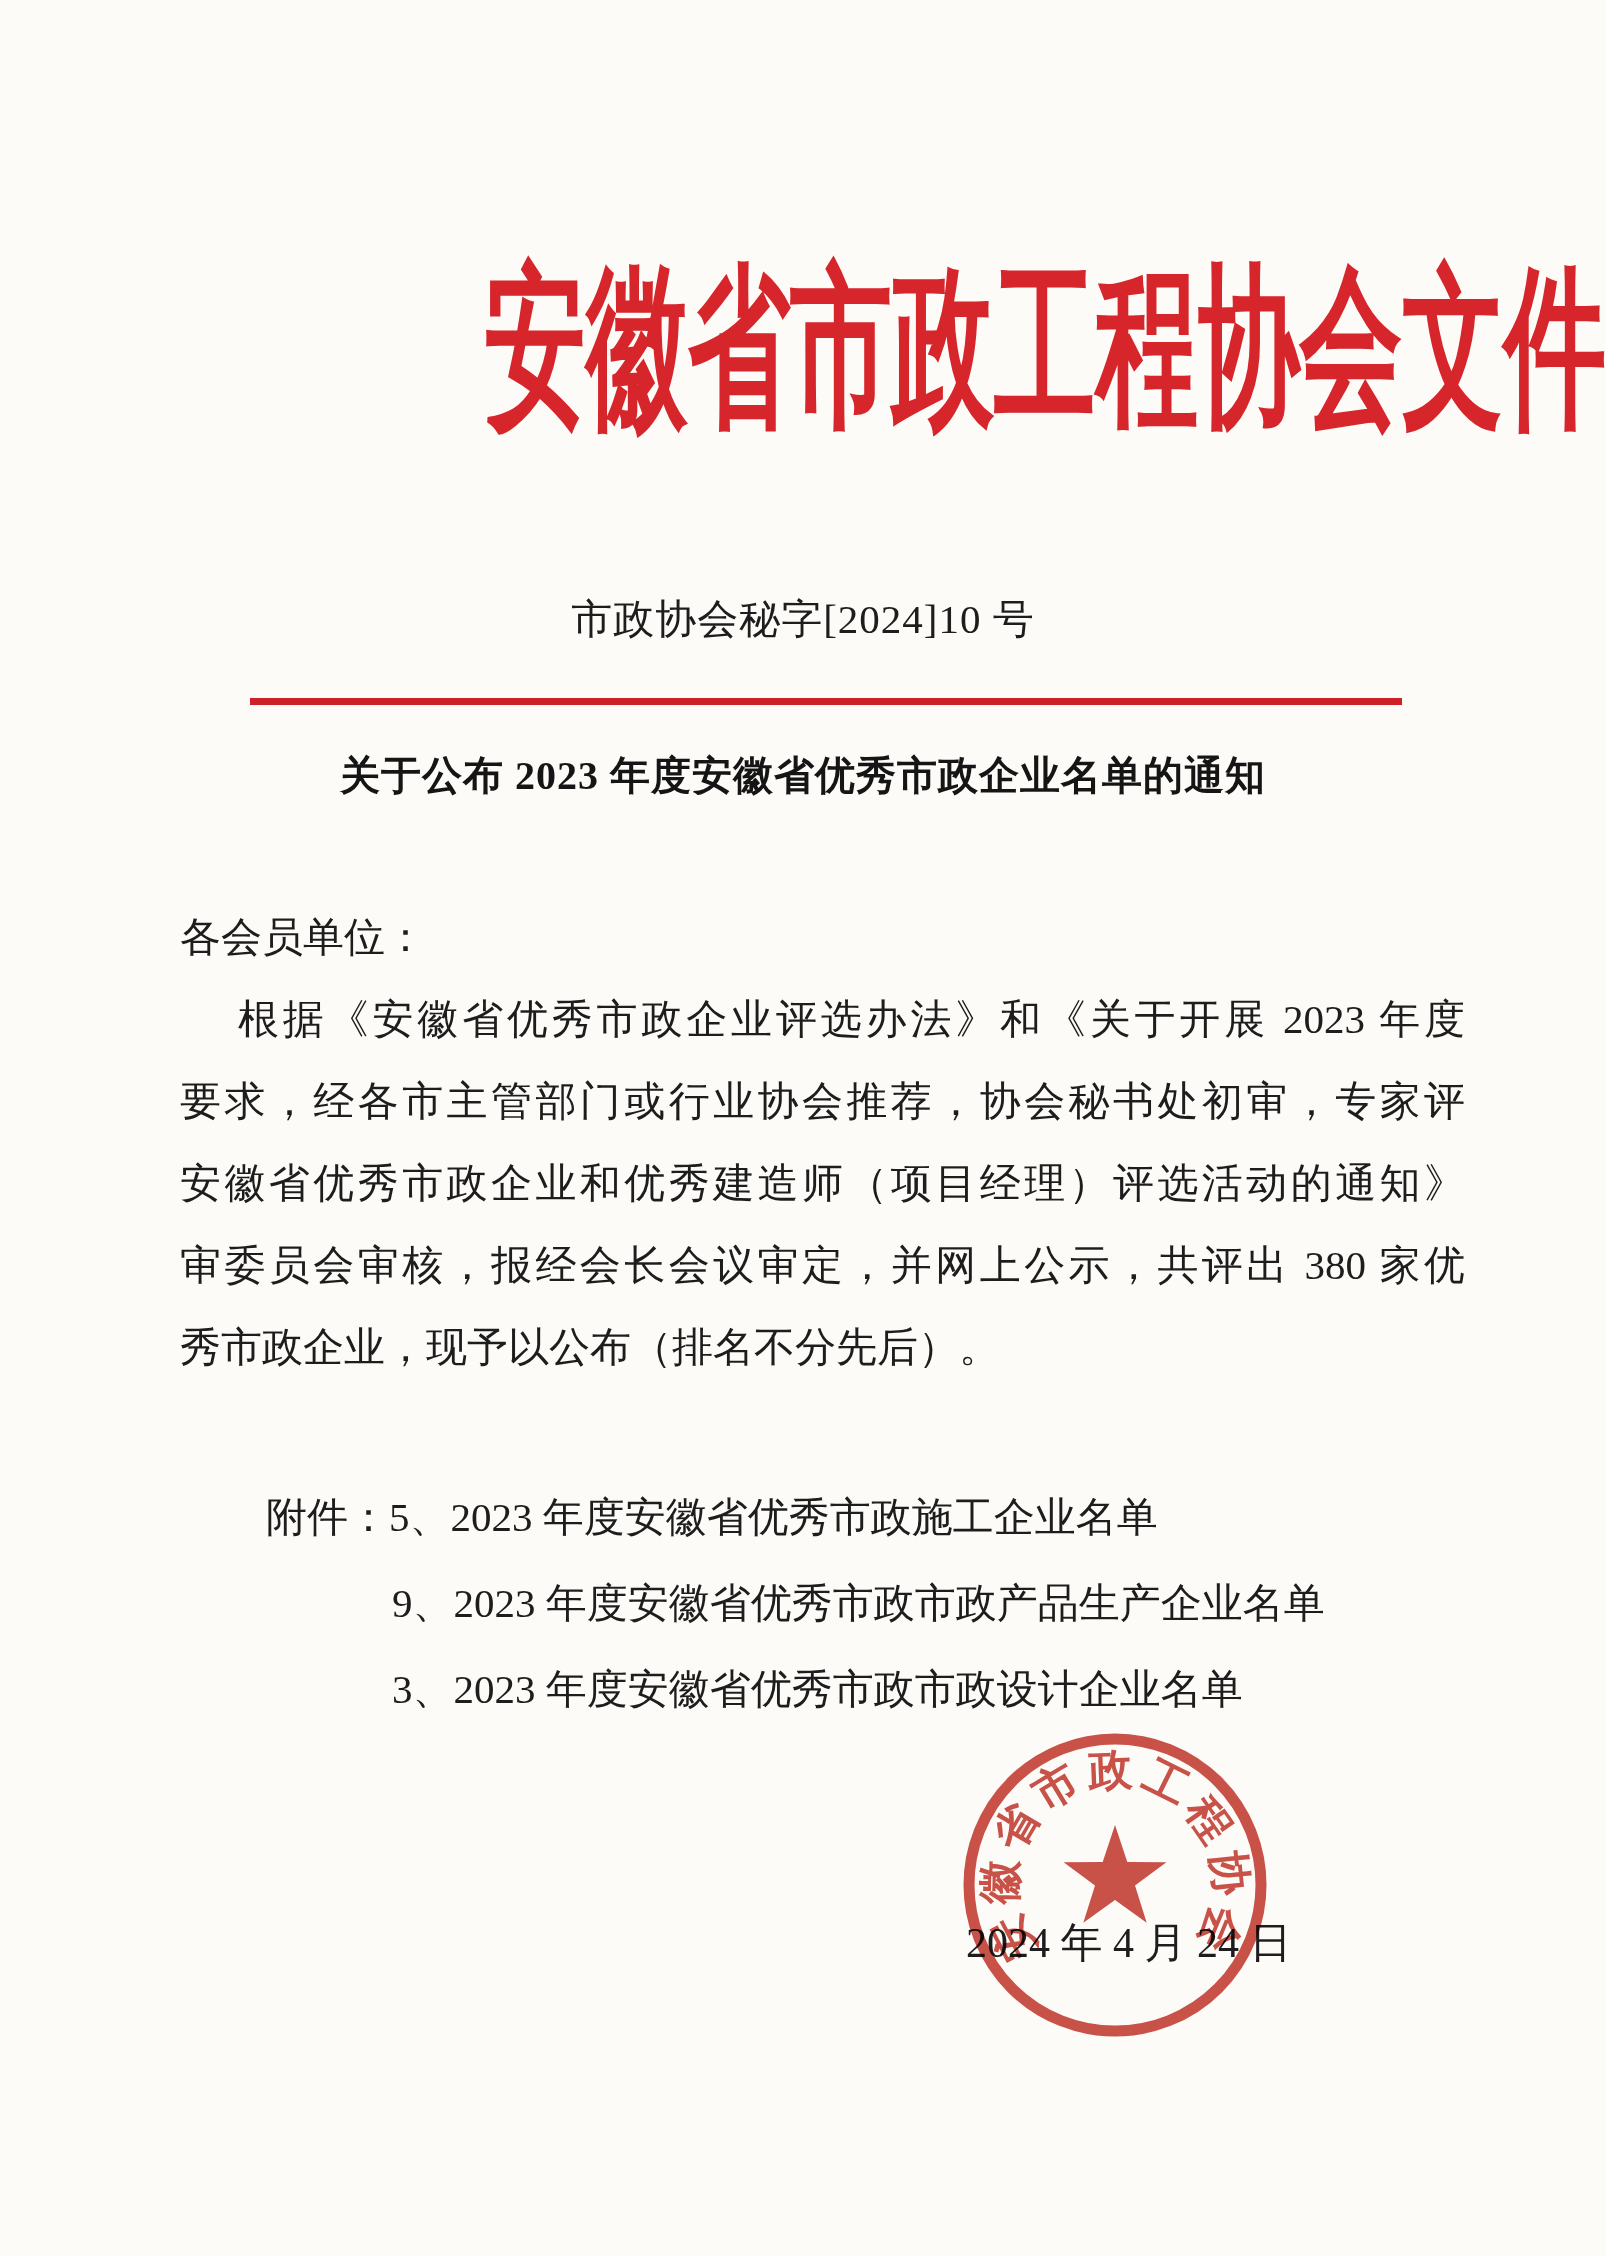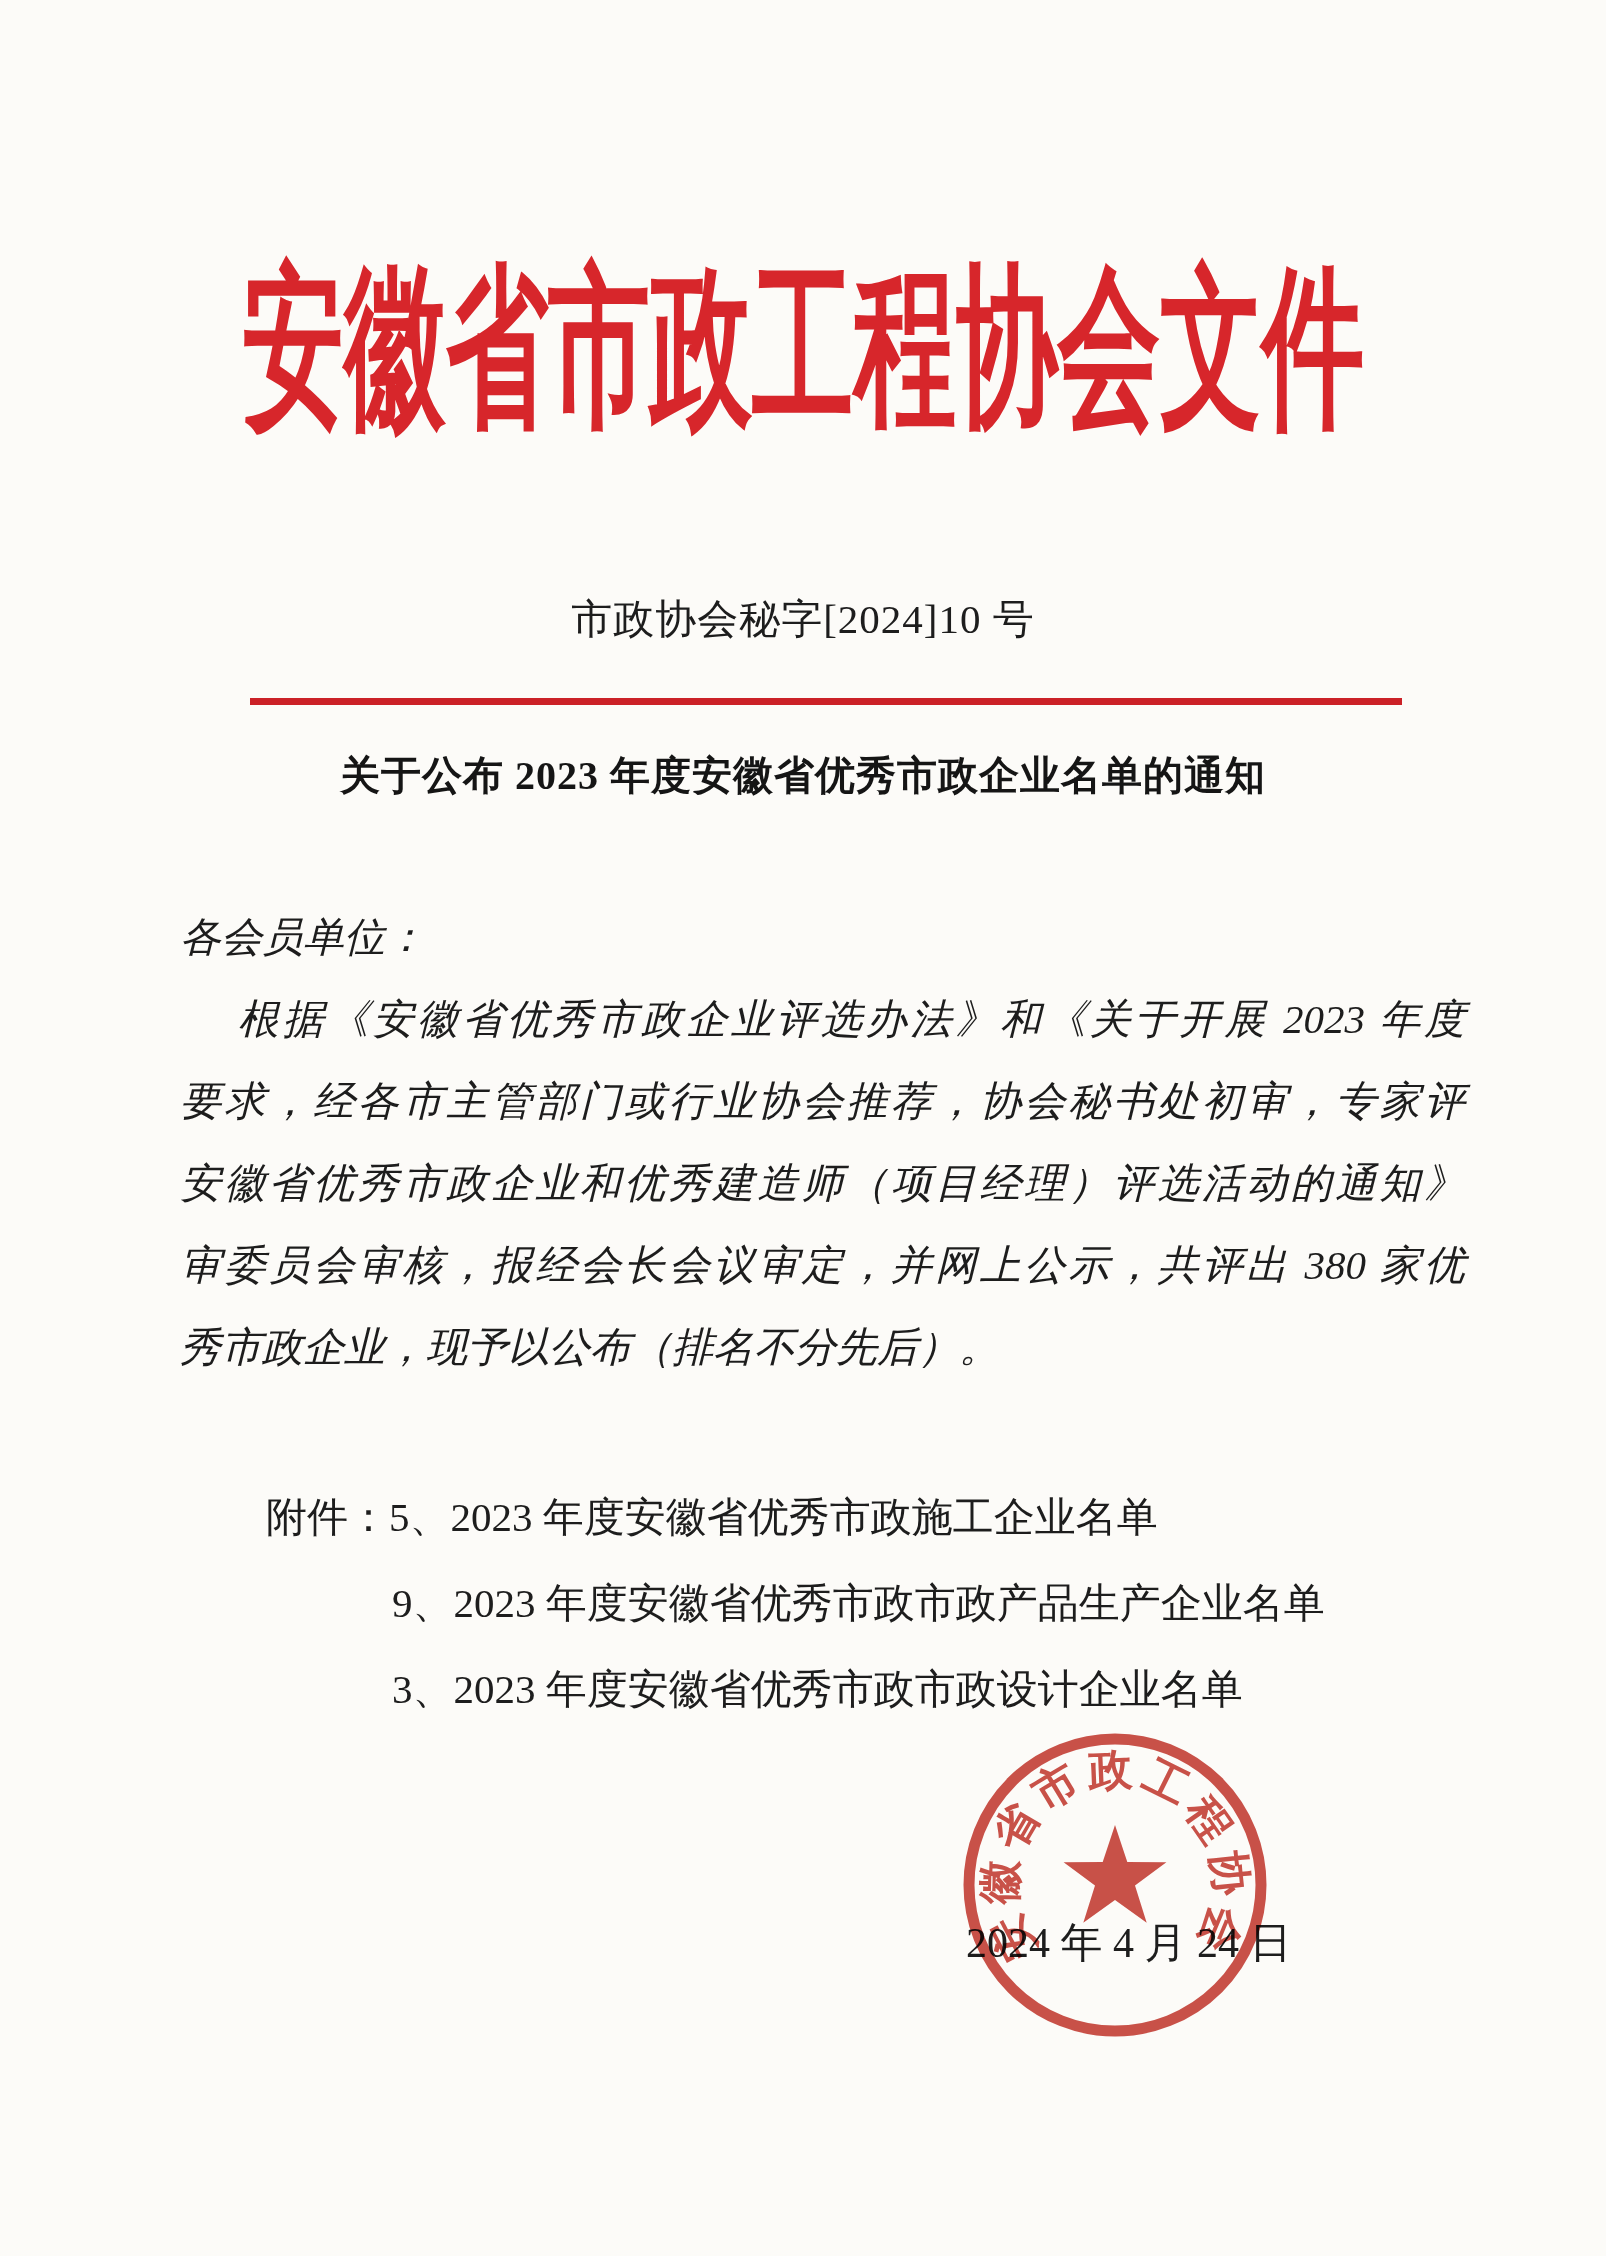--- a/index.html
+++ b/index.html
@@ -4,39 +4,39 @@
 <style>
   :root{
     --paper:#fcfbf8; --ink:#1d1d1d; --header-red:#d7262b;
     --rule-red:#cb2127; --seal-red:#c43a31;
   }
   *{margin:0;padding:0;box-sizing:border-box;}
   html,body{background:var(--paper);}
   body{font-family:"Liberation Serif","DejaVu Serif",serif;color:var(--ink);}
   .page{position:relative;width:1606px;height:2256px;background:var(--paper);overflow:hidden;}
 
-  .org-title{position:absolute;top:262px;left:0;width:100%;text-align:center;}
+  .org-title{position:absolute;top:262px;left:0;width:100%;text-align:right;}
   .org-title .stretch{
     display:inline-block;font-size:102px;font-weight:bold;line-height:1;
     color:var(--header-red);transform:scaleY(1.72);transform-origin:top center;
     white-space:nowrap;letter-spacing:0px;
   }
 
   .doc-number{position:absolute;top:592px;left:0;width:100%;text-align:center;
     font-size:41px;letter-spacing:1px;color:var(--ink);}
 
   .red-rule{position:absolute;top:698px;left:250px;width:1152px;height:7px;
     background:var(--rule-red);}
 
   .notice-title{position:absolute;top:748px;left:0;width:100%;text-align:center;
     font-size:40px;font-weight:700;letter-spacing:1px;color:#151515;white-space:nowrap;}
 
   .body-block{position:absolute;top:896px;left:180px;width:1285px;
     font-size:41px;line-height:82px;color:var(--ink);}
-  .body-block .line{width:100%;font-style:italic;}
+  .body-block .line{width:100%;}
   .line.just{text-align:justify;text-align-last:justify;}
   .line.indent{text-indent:58px;}
 
   .attachments{position:absolute;top:1474px;left:180px;width:1285px;
     font-size:41px;line-height:86px;color:var(--ink);}
   .att-line{white-space:nowrap;}
   .att-line.first{text-indent:86px;}
   .att-line.deep{text-indent:212px;}
 
   .issue-date{position:absolute;top:1915px;left:918px;font-size:42px;

